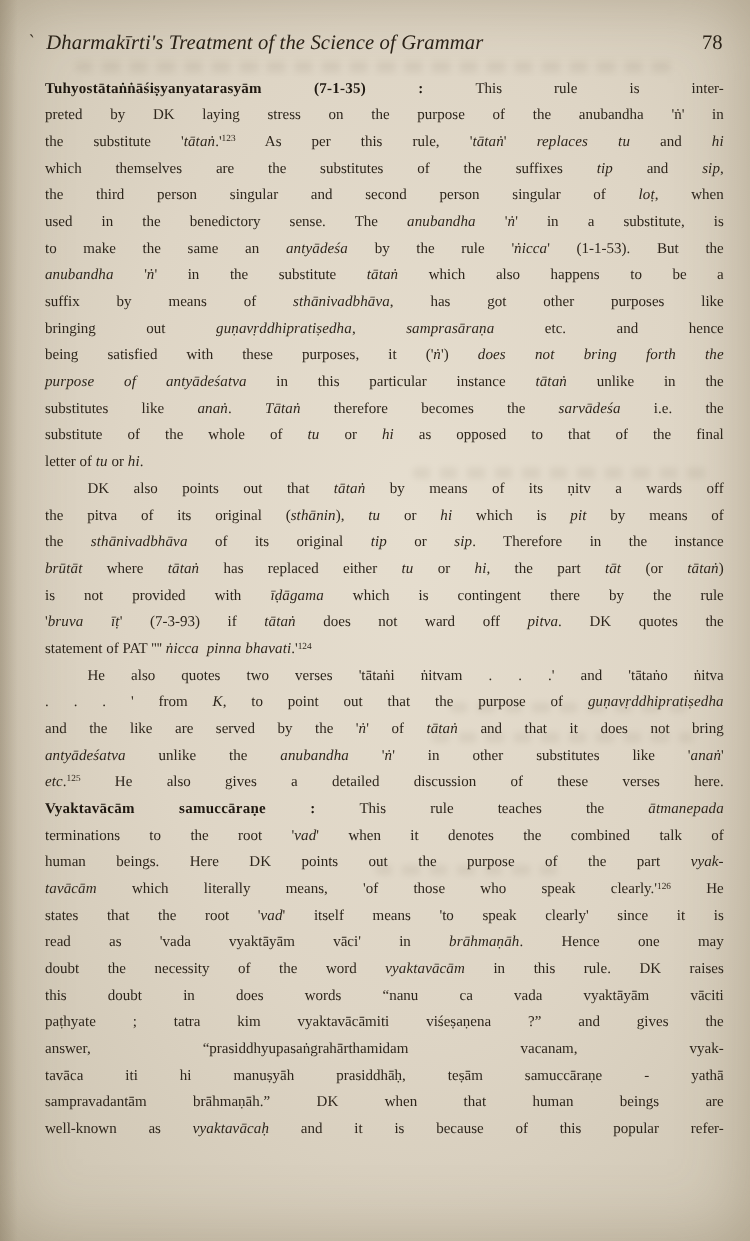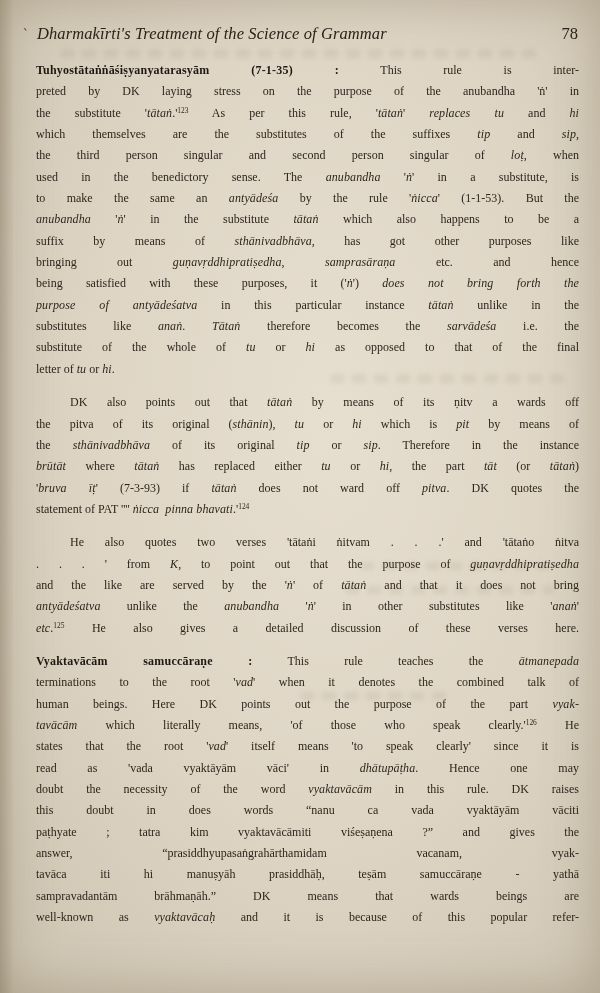--- a/index.html
+++ b/index.html
@@ -29,21 +29,21 @@
   }
   .header .title {
     font-style: italic; font-size: 16.5px; letter-spacing: 0.1px;
     color: #2b2318;
   }
   .header .pagenum { font-size: 16.5px; color: #2b2318; }
   .text-block {
     position: absolute; left: 36px; top: 60px; width: 543px;
   }
   .para { margin: 0; }
-  .para + .para { margin-top: 12px; }
+  .para + .para { margin-top: 0; }
   .line {
     font-size: 12px; line-height: 21.35px;
     text-align: justify; text-align-last: justify;
     white-space: nowrap;
     color: #2e261c;
   }
   .line.endline { text-align-last: left; }
   .line.indent { padding-left: 34px; }
   .line b { color: #1f1810; letter-spacing: 0.2px; }
   .line i { letter-spacing: 0.1px; }
@@ -92,43 +92,44 @@
         <div class="line"><i>purpose of antyādeśatva</i> in this particular instance <i>tātaṅ</i> unlike in the</div>
         <div class="line">substitutes like <i>anaṅ</i>. <i>Tātaṅ</i> therefore becomes the <i>sarvādeśa</i> i.e. the</div>
         <div class="line">substitute of the whole of <i>tu</i> or <i>hi</i> as opposed to that of the final</div>
         <div class="line endline">letter of <i>tu</i> or <i>hi</i>.</div>
       </div>
       <div class="para">
         <div class="line indent">DK also points out that <i>tātaṅ</i> by means of its ṇitv a wards off</div>
         <div class="line">the pitva of its original (<i>sthānin</i>), <i>tu</i> or <i>hi</i> which is <i>pit</i> by means of</div>
         <div class="line">the <i>sthānivadbhāva</i> of its original <i>tip</i> or <i>sip</i>. Therefore in the instance</div>
         <div class="line"><i>brūtāt</i> where <i>tātaṅ</i> has replaced either <i>tu</i> or <i>hi</i>, the part <i>tāt</i> (or <i>tātaṅ</i>)</div>
+        <div class="line">is not provided with <i>īḍāgama</i> which is contingent there by the rule</div>
         <div class="line">'<i>bruva īṭ</i>' (7-3-93) if <i>tātaṅ</i> does not ward off <i>pitva</i>. DK quotes the</div>
         <div class="line endline">statement of PAT '''' <i>ṅicca &nbsp;pinna bhavati</i>.'<sup>124</sup></div>
       </div>
       <div class="para">
         <div class="line indent">He also quotes two verses 'tātaṅi ṅitvam . . .' and 'tātaṅo ṅitva</div>
         <div class="line">. . . ' from <i>K</i>, to point out that the purpose of <i>guṇavṛddhipratiṣedha</i></div>
         <div class="line">and the like are served by the '<i>ṅ</i>' of <i>tātaṅ</i> and that it does not bring</div>
         <div class="line"><i>antyādeśatva</i> unlike the <i>anubandha</i> '<i>ṅ</i>' in other substitutes like '<i>anaṅ</i>'</div>
         <div class="line"><i>etc</i>.<sup>125</sup> He also gives a detailed discussion of these verses here.</div>
       </div>
       <div class="para">
         <div class="line"><b>Vyaktavācām samuccāraṇe :</b> This rule teaches the <i>ātmanepada</i></div>
         <div class="line">terminations to the root '<i>vad</i>' when it denotes the combined talk of</div>
         <div class="line">human beings. Here DK points out the purpose of the part <i>vyak-</i></div>
         <div class="line"><i>tavācām</i> which literally means, 'of those who speak clearly.'<sup>126</sup> He</div>
         <div class="line">states that the root '<i>vad</i>' itself means 'to speak clearly' since it is</div>
-        <div class="line">read as 'vada vyaktāyām vāci' in <i>dhātupāṭha</i>. Hence one may</div>
+        <div class="line">read as 'vada vyaktāyām vāci' in <i>brāhmaṇāh</i>. Hence one may</div>
         <div class="line">doubt the necessity of the word <i>vyaktavācām</i> in this rule. DK raises</div>
         <div class="line">this doubt in does words “nanu ca vada vyaktāyām vāciti</div>
         <div class="line">paṭhyate ; tatra kim vyaktavācāmiti viśeṣaṇena ?” and gives the</div>
         <div class="line">answer, “prasiddhyupasaṅgrahārthamidam vacanam, vyak-</div>
         <div class="line">tavāca iti hi manuṣyāh prasiddhāḥ, teṣām samuccāraṇe - yathā</div>
-        <div class="line">sampravadantām brāhmaṇāh.” DK means that wards beings are</div>
+        <div class="line">sampravadantām brāhmaṇāh.” DK when that human beings are</div>
         <div class="line">well-known as <i>vyaktavācaḥ</i> and it is because of this popular refer-</div>
       </div>
     </div>
 
   <div class="ghost g1"></div>
   <div class="ghost g2"></div>
   <div class="ghost g3"></div>
   <div class="ghost g4"></div>
   <div class="ghost g5"></div>
 </div>

